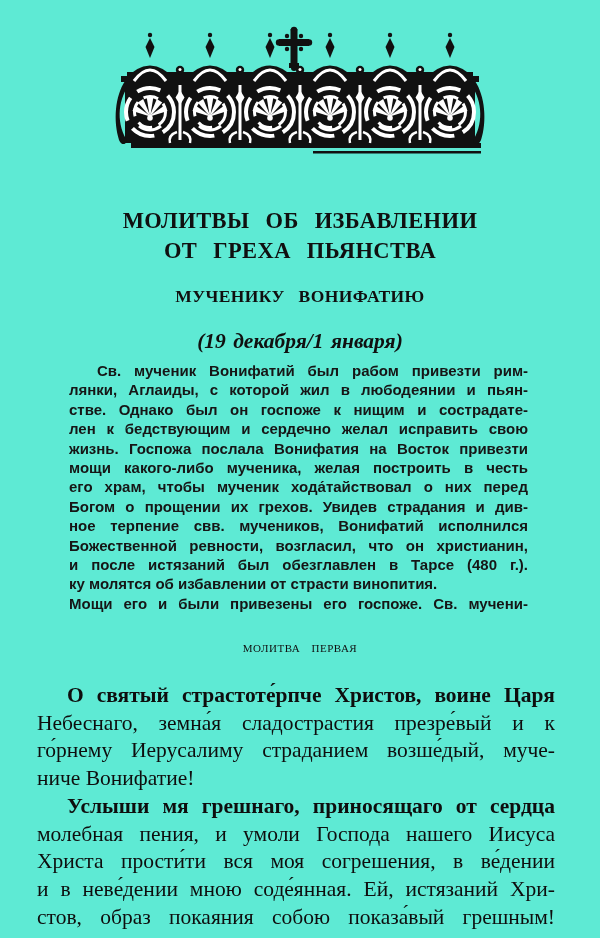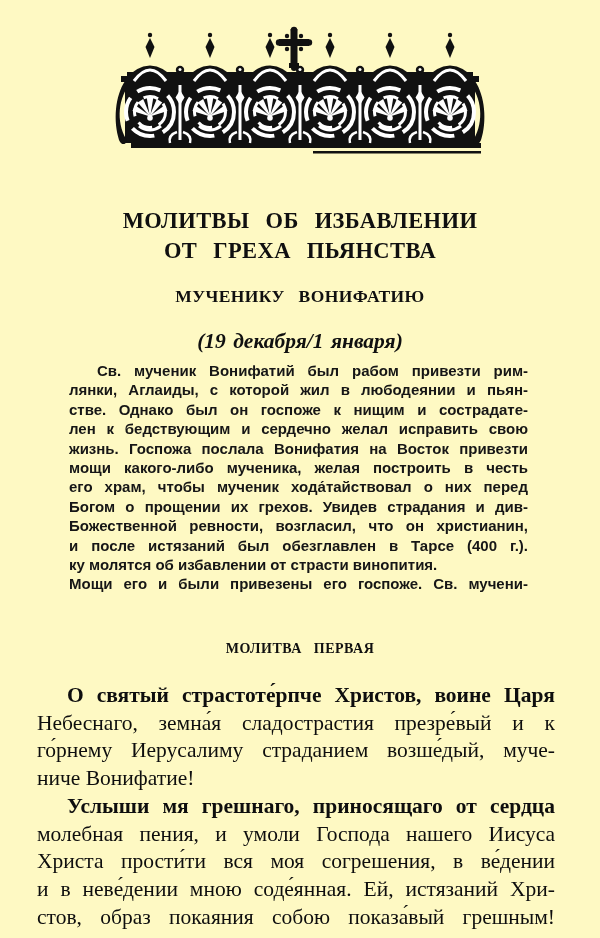--- a/index.html
+++ b/index.html
@@ -1,19 +1,19 @@
 <!DOCTYPE html>
 <html><head>
 <meta charset="utf-8">
 <style>
   html,body{margin:0;padding:0;background:#888;}
   .page{
     position:relative;
     width:600px;height:938px;
-    background:#fef9c3;
+    background:#5eead4;
     margin:0 auto;
     overflow:hidden;
     font-family:"Liberation Serif", serif;
     color:#111111;
   }
   .ornament{
     position:absolute;left:113px;top:26px;width:374px;height:134px;
   }
   .title{
     position:absolute;top:206px;left:0;right:0;
@@ -42,22 +42,22 @@
   .bio{
     position:absolute;top:361px;left:69px;width:459px;
     font-family:"Liberation Sans", sans-serif;
     font-weight:700;
     font-size:15px;line-height:19.4px;
     color:#161616;
   }
   .prayer-heading{
     position:absolute;top:639px;left:0;right:0;
     text-align:center;
-    font-weight:700;
-    font-size:14px;line-height:19px;
+    font-weight:400;
+    font-size:11px;line-height:19px;
     word-spacing:8px;letter-spacing:.5px;
     color:#101010;
   }
   .prayer{
     position:absolute;top:682px;left:37px;width:518px;
     font-size:21.5px;line-height:27.7px;
     color:#0e0e0e;
   }
   .jline{
     text-align:justify;
@@ -174,22 +174,23 @@
 
   <div class="bio">
     <div class="jline ind">Св. мученик Вонифатий был рабом привезти рим-</div>
     <div class="jline">лянки, Аглаиды, с которой жил в любодеянии и пьян-</div>
     <div class="jline">стве. Однако был он госпоже к нищим и сострадате-</div>
     <div class="jline">лен к бедствующим и сердечно желал исправить свою</div>
     <div class="jline">жизнь. Госпожа послала Вонифатия на Восток привезти</div>
     <div class="jline">мощи какого-либо мученика, желая построить в честь</div>
     <div class="jline">его храм, чтобы мученик хода́тайствовал о них перед</div>
     <div class="jline">Богом о прощении их грехов. Увидев страдания и див-</div>
+    <div class="jline">ное терпение свв. мучеников, Вонифатий исполнился</div>
     <div class="jline">Божественной ревности, возгласил, что он христианин,</div>
-    <div class="jline">и после истязаний был обезглавлен в Тарсе (400 г.).</div>
+    <div class="jline">и после истязаний был обезглавлен в Тарсе (480 г.).</div>
     <div class="jline endline">ку молятся об избавлении от страсти винопития.</div>
     <div class="jline">Мощи его и были привезены его госпоже. Св. мучени-</div>
   </div>
 
   <div class="prayer-heading">МОЛИТВА ПЕРВАЯ</div>
 
   <div class="prayer">
     <div>
       <div class="jline ind-lg">О святый страстоте́рпче Христов, воине Царя</div>
       <div class="jline">Небеснаго, земна́я сладострастия презре́вый и к</div>

